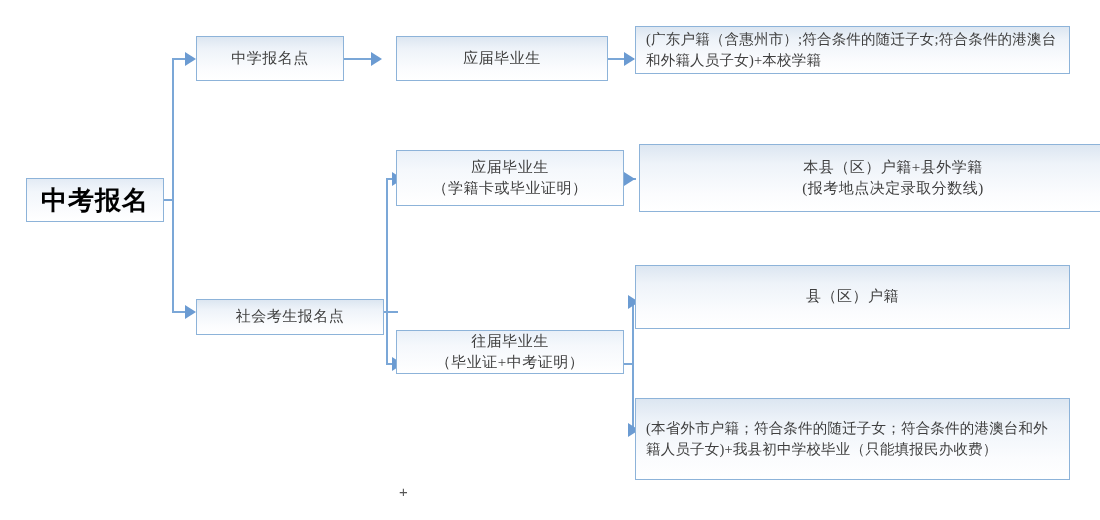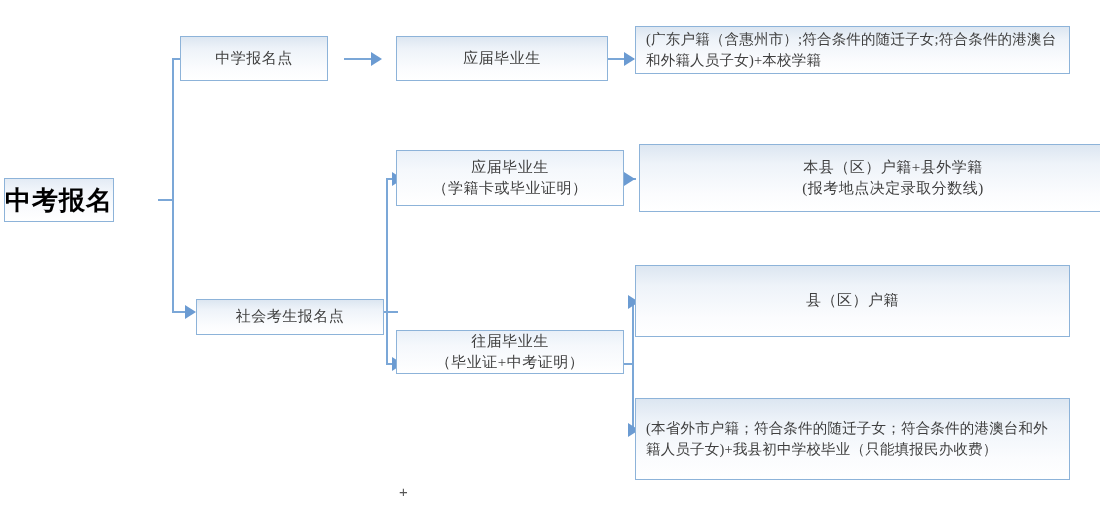--- a/index.html
+++ b/index.html
@@ -110,38 +110,38 @@
 
   <div class="conn-h" style="left:624px; top:363px; width:10px;"></div>
   <div class="conn-v" style="left:632px; top:301px; height:128px;"></div>
 
   <div class="conn-h" style="left:632px; top:301px; width:4px;"></div>
   <div class="arrow-r" style="left:628px; top:295px;"></div>
 
   <div class="conn-h" style="left:632px; top:429px; width:4px;"></div>
   <div class="arrow-r" style="left:628px; top:423px;"></div>
 
-  <div class="node root" style="left:4px; top:178px; width:110px; height:44px;text-align:right;">中考报名</div>
+  <div class="node root" style="left:26px; top:178px; width:138px; height:44px;text-align:right;">中考报名</div>
 
-  <div class="node" style="left:180px; top:36px; width:148px; height:45px;">中学报名点</div>
+  <div class="node" style="left:196px; top:36px; width:148px; height:45px;">中学报名点</div>
 
   <div class="node" style="left:396px; top:36px; width:212px; height:45px;">应届毕业生</div>
 
   <div class="node wide-text" style="left:635px; top:26px; width:435px; height:48px; padding:0 10px; text-align:left;">(广东户籍（含惠州市）;符合条件的随迁子女;符合条件的港澳台和外籍人员子女)+本校学籍</div>
 
   <div class="node plain" style="left:396px; top:150px; width:228px; height:56px;">应届毕业生
 （学籍卡或毕业证明）</div>
 
   <div class="node" style="left:639px; top:144px; width:508px; height:68px;">本县（区）户籍+县外学籍
 (报考地点决定录取分数线)</div>
 
   <div class="node" style="left:196px; top:293px; width:188px; height:36px;margin-top:6px;">社会考生报名点</div>
 
   <div class="node plain" style="left:396px; top:330px; width:228px; height:44px;">往届毕业生
 （毕业证+中考证明）</div>
 
-  <div class="node" style="left:635px; top:265px; width:435px; height:72px;">县（区）户籍</div>
+  <div class="node" style="left:635px; top:265px; width:435px; height:64px;">县（区）户籍</div>
 
   <div class="node wide-text" style="left:635px; top:398px; width:435px; height:82px; padding:0 10px; text-align:left;">(本省外市户籍；符合条件的随迁子女；符合条件的港澳台和外籍人员子女)+我县初中学校毕业（只能填报民办收费）</div>
 
   <div class="plus-mark" style="left:399px; top:484px;">+</div>
 
 </div>
 
 </body></html>

